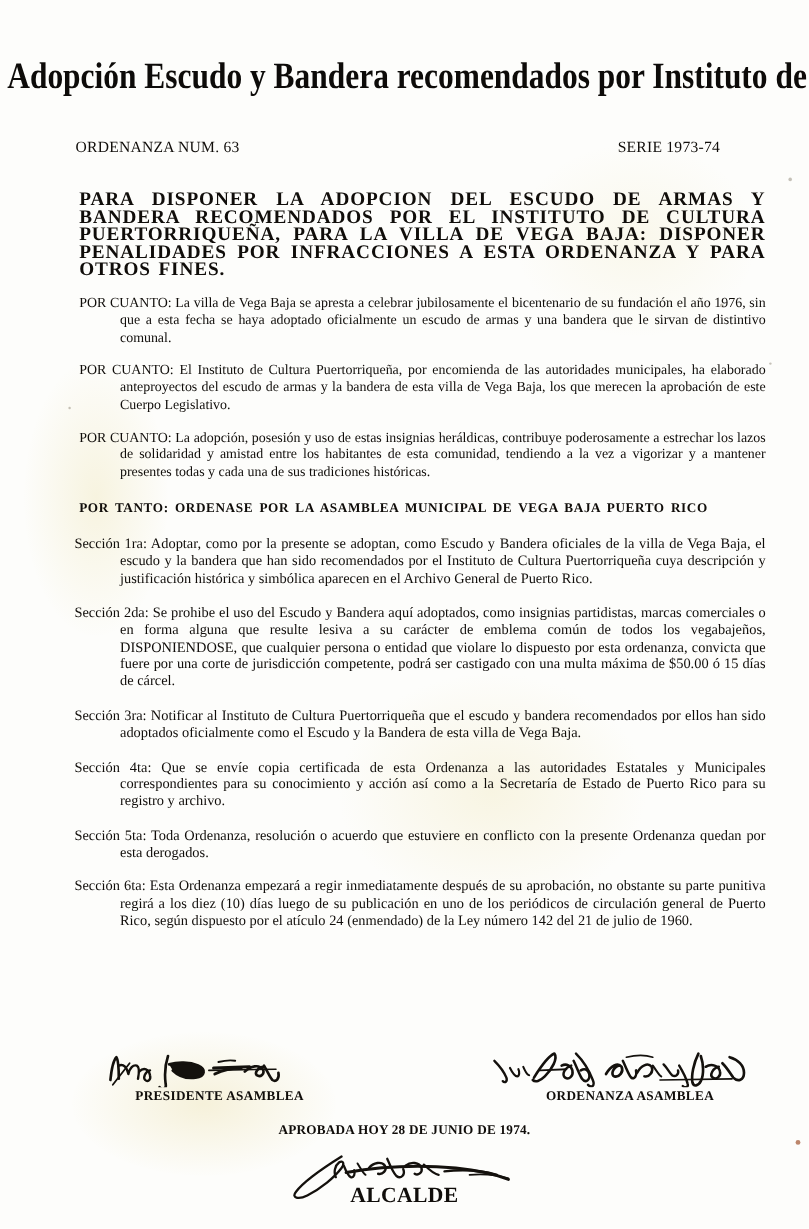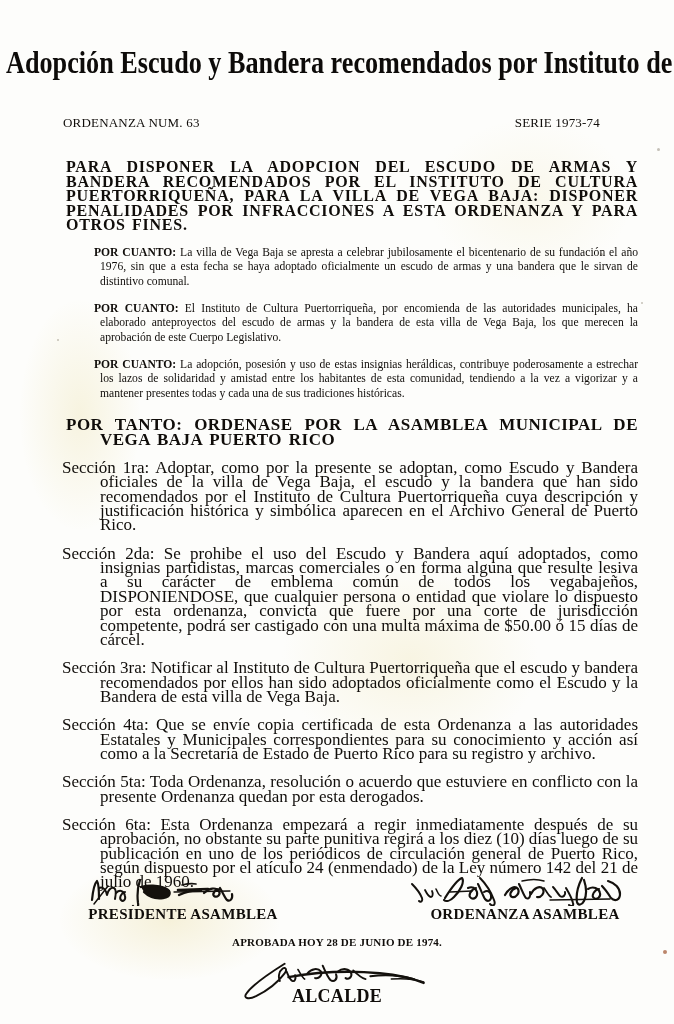--- a/index.html
+++ b/index.html
@@ -74,40 +74,40 @@
     margin: 13px 36px 0 66px;
     font-size: 11.6px;
     line-height: 14.35px;
     text-align: justify;
     text-align-last: left;
     padding-left: 34px;
     text-indent: -34px;
   }
   .por-tanto {
     margin: 16px 36px 0 66px;
-    font-size: 17px;
+    font-size: 11px;
     line-height: 15px;
     font-weight: 700;
     letter-spacing: 0.5px;
     padding-left: 34px;
     text-indent: -34px;
     text-align: justify;
     text-align-last: left;
     word-spacing: 2px;
   }
   .sec {
     margin: 14px 36px 0 62px;
-    font-size: 17px;
+    font-size: 12px;
     line-height: 14.35px;
     text-align: justify;
     text-align-last: left;
     padding-left: 38px;
     text-indent: -38px;
   }
-  .caps { font-weight: 700; margin-left: 28px; }
+  .caps { font-weight: 400; }
 
   
   .sig-area {
     position: absolute;
     left: 0;
     top: 876px;
     width: 674px;
     height: 148px;
   }
   .sig-row {
@@ -122,21 +122,21 @@
     text-align: center;
   }
   .sig-slot.left  { left: 58px;  width: 250px; }
   .sig-slot.right { left: 400px; width: 250px; }
   .sig-ink {
     height: 30px;
     display: block;
     margin: 0 auto;
   }
   .sig-label {
-    font-size: 15px;
+    font-size: 11px;
     font-weight: 700;
     letter-spacing: 0.3px;
     line-height: 16px;
     white-space: nowrap;
   }
   .approved {
     position: absolute;
     top: 60px;
     left: 0;
     width: 674px;

